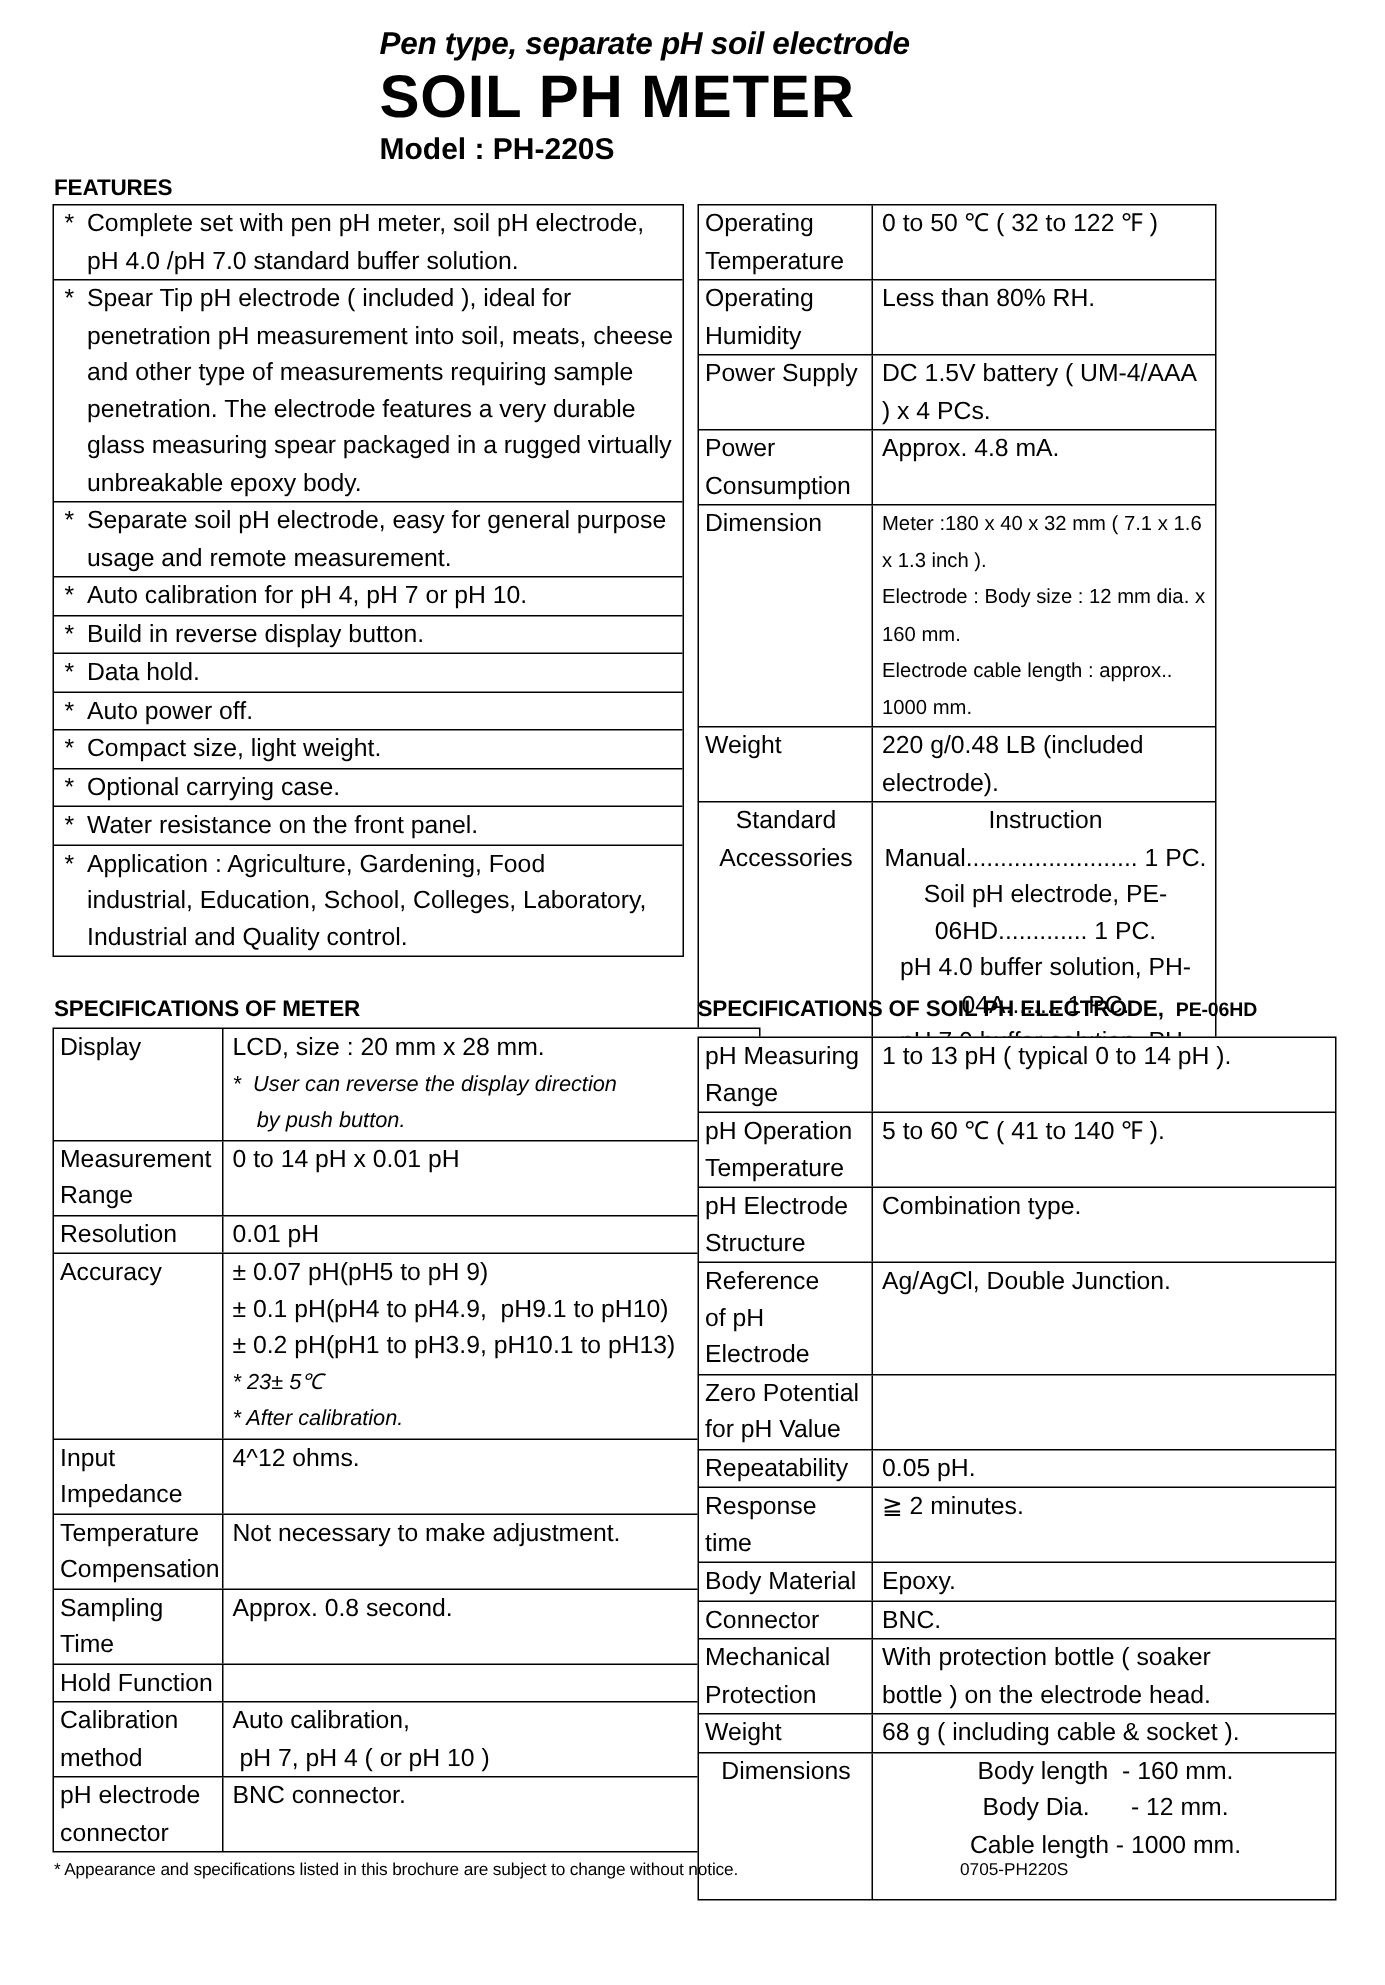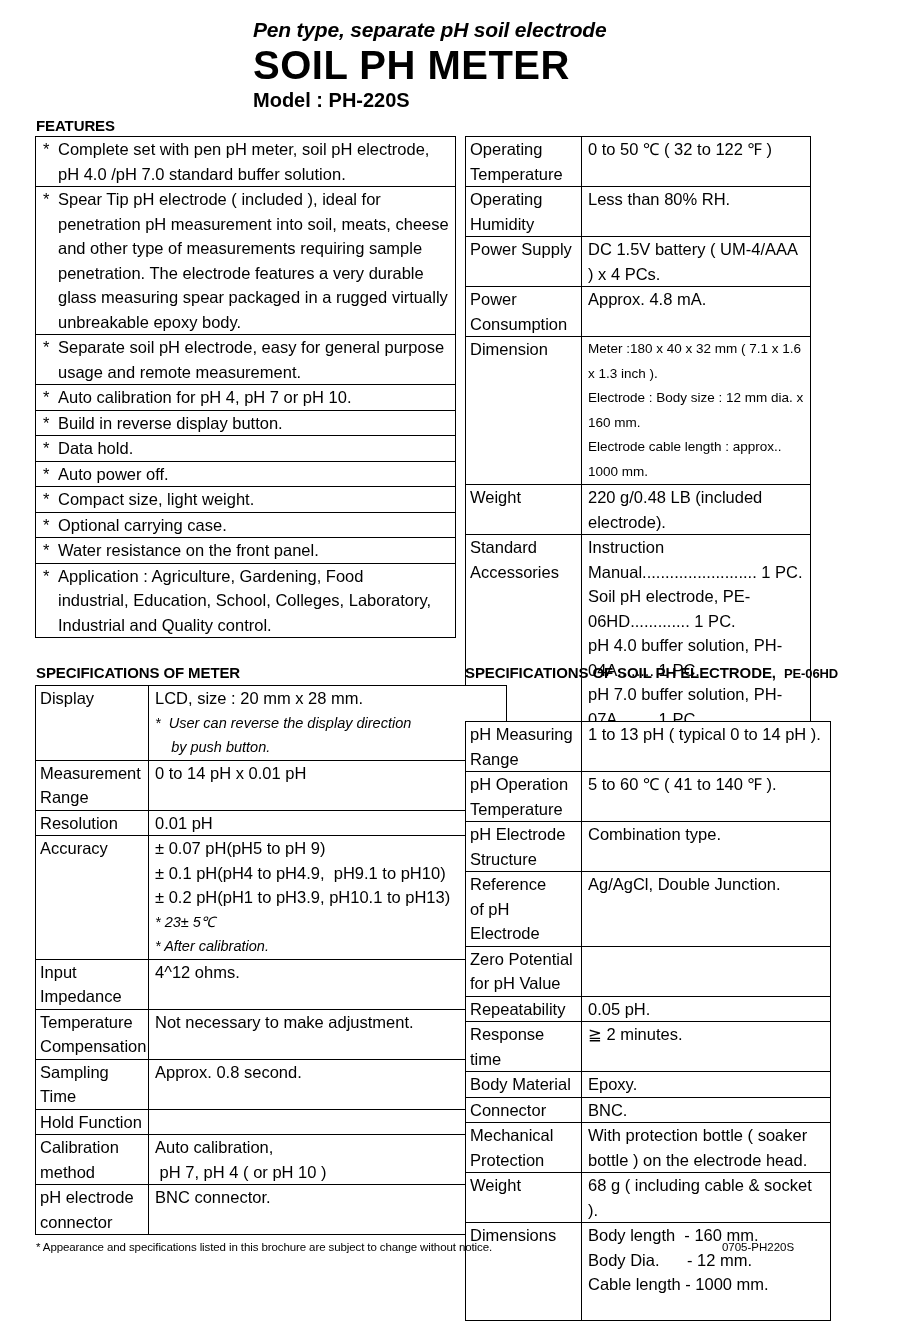--- a/index.html
+++ b/index.html
@@ -23,43 +23,43 @@
 
   
   .t { border:1px solid #000; background:#fff; font-size:16.5px; line-height:24.5px; }
   .tr { display:flex; border-top:1px solid #000; align-items:stretch; }
   .tr:first-child { border-top:none; }
   .td-l { flex:none; border-right:1px solid #000; padding:0 3px 0 4px; white-space:pre-wrap; }
   .td-v { flex:1 1 auto; padding:0 4px 0 6px; white-space:pre-wrap; min-width:0; }
   .gen .td-l, .elec .td-l { width:116px; }
   .meter .td-l { width:113px; }
   .mh2 { min-height:49px; } .mh3 { min-height:73px; }
-  .mh4 { min-height:98px; } .mh5 { min-height:123px; }
+  .mh4 { min-height:98px;text-align:center; } .mh5 { min-height:123px; }
   .small { font-size:13.5px; }
   .note { font-style:italic; font-size:14.5px; }
   .subdiv { border-top:2px solid #0ea5e9; margin:0 -4px 0 -6px; padding:0 4px 0 6px; }
 
   
   .feat { width:421px; }
   .f-row { display:flex; border-top:1px solid #000; }
   .f-row:first-child { border-top:none; }
   .f-bullet { flex:none; width:22px; padding-left:7px; }
   .f-text { flex:1 1 auto; white-space:pre-wrap; }
 
   
   .features-h { left:36px;  top:117px; }
   .feat-t     { left:35px;  top:136px; }
   .gen-t      { left:465px; top:136px; width:346px; }
   .meter-h    { left:36px;  top:664px; }
   .meter-t    { left:35px;  top:685px; width:472px; }
   .elec-h     { left:465px; top:664px; }
-  .elec-t     { left:465px; top:721px; width:366px; }
+  .elec-t     { left:465px; top:691px; width:426px; }
 
   .footer-note { left:36px; top:1241px; font-size:11.5px; letter-spacing:-0.1px; }
-  .footer-code { left:640px; top:1241px; width:236px; text-align:center; font-size:11.5px; }
+  .footer-code { left:640px; top:1241px; width:236px; text-align:left; font-size:11.5px; }
 </style>
 </head>
 <body>
 
 <div class="abs hdr">
   <div class="tagline">Pen type, separate pH soil electrode</div>
   <div class="title">SOIL PH METER</div>
   <div class="model">Model : PH-220S</div>
 </div>
 

